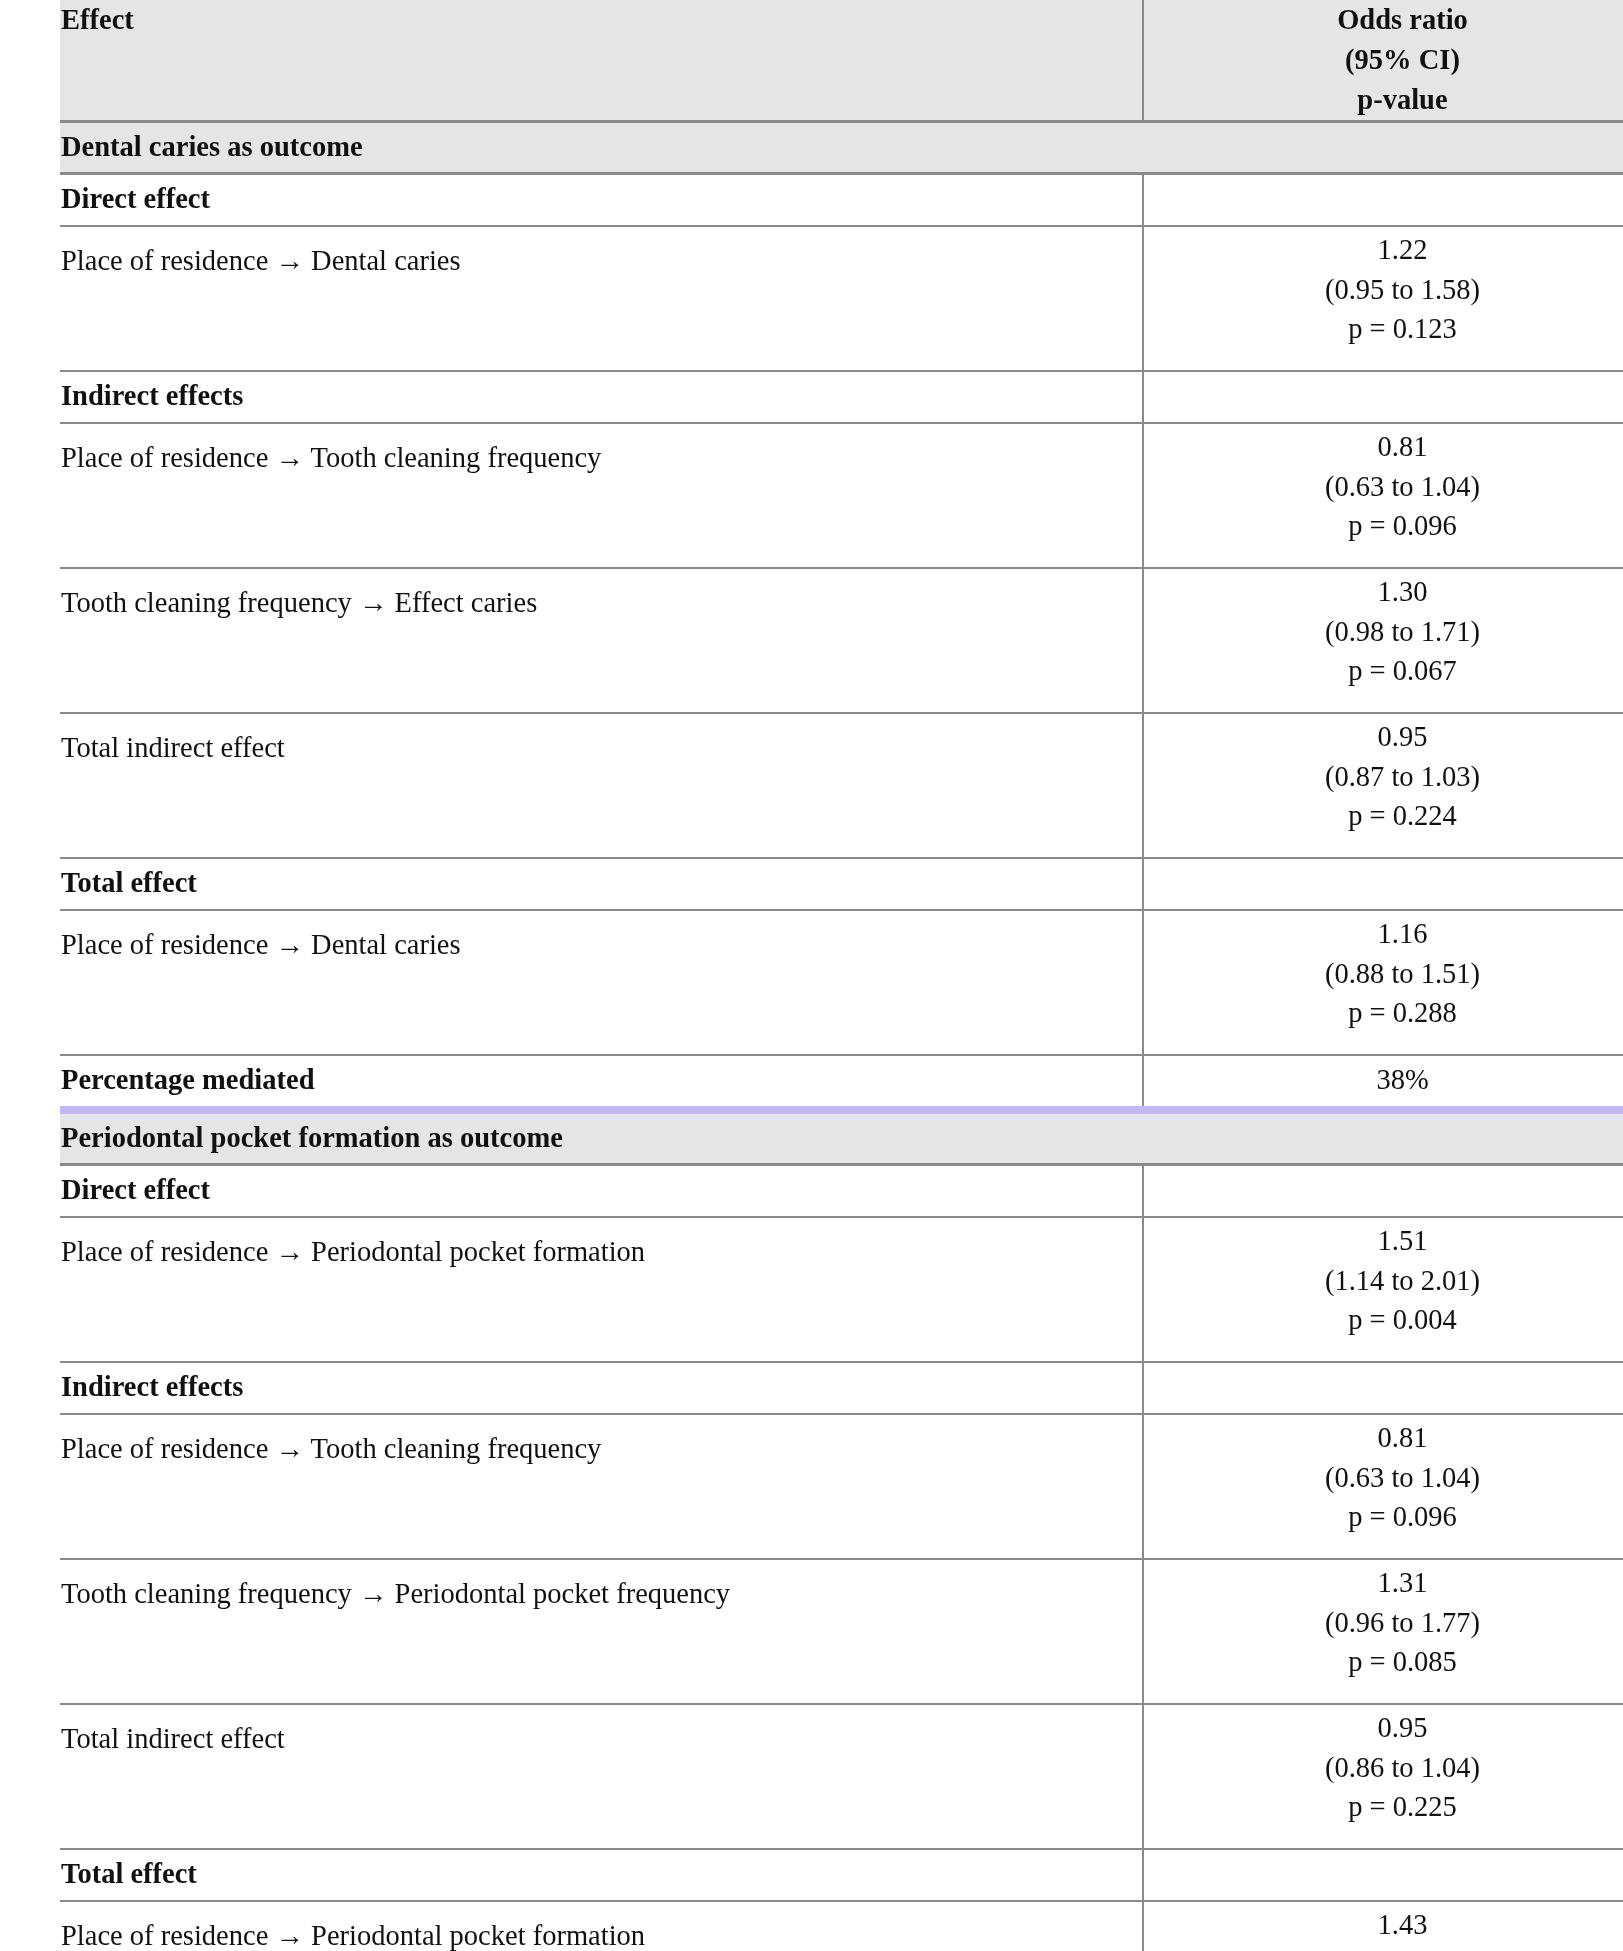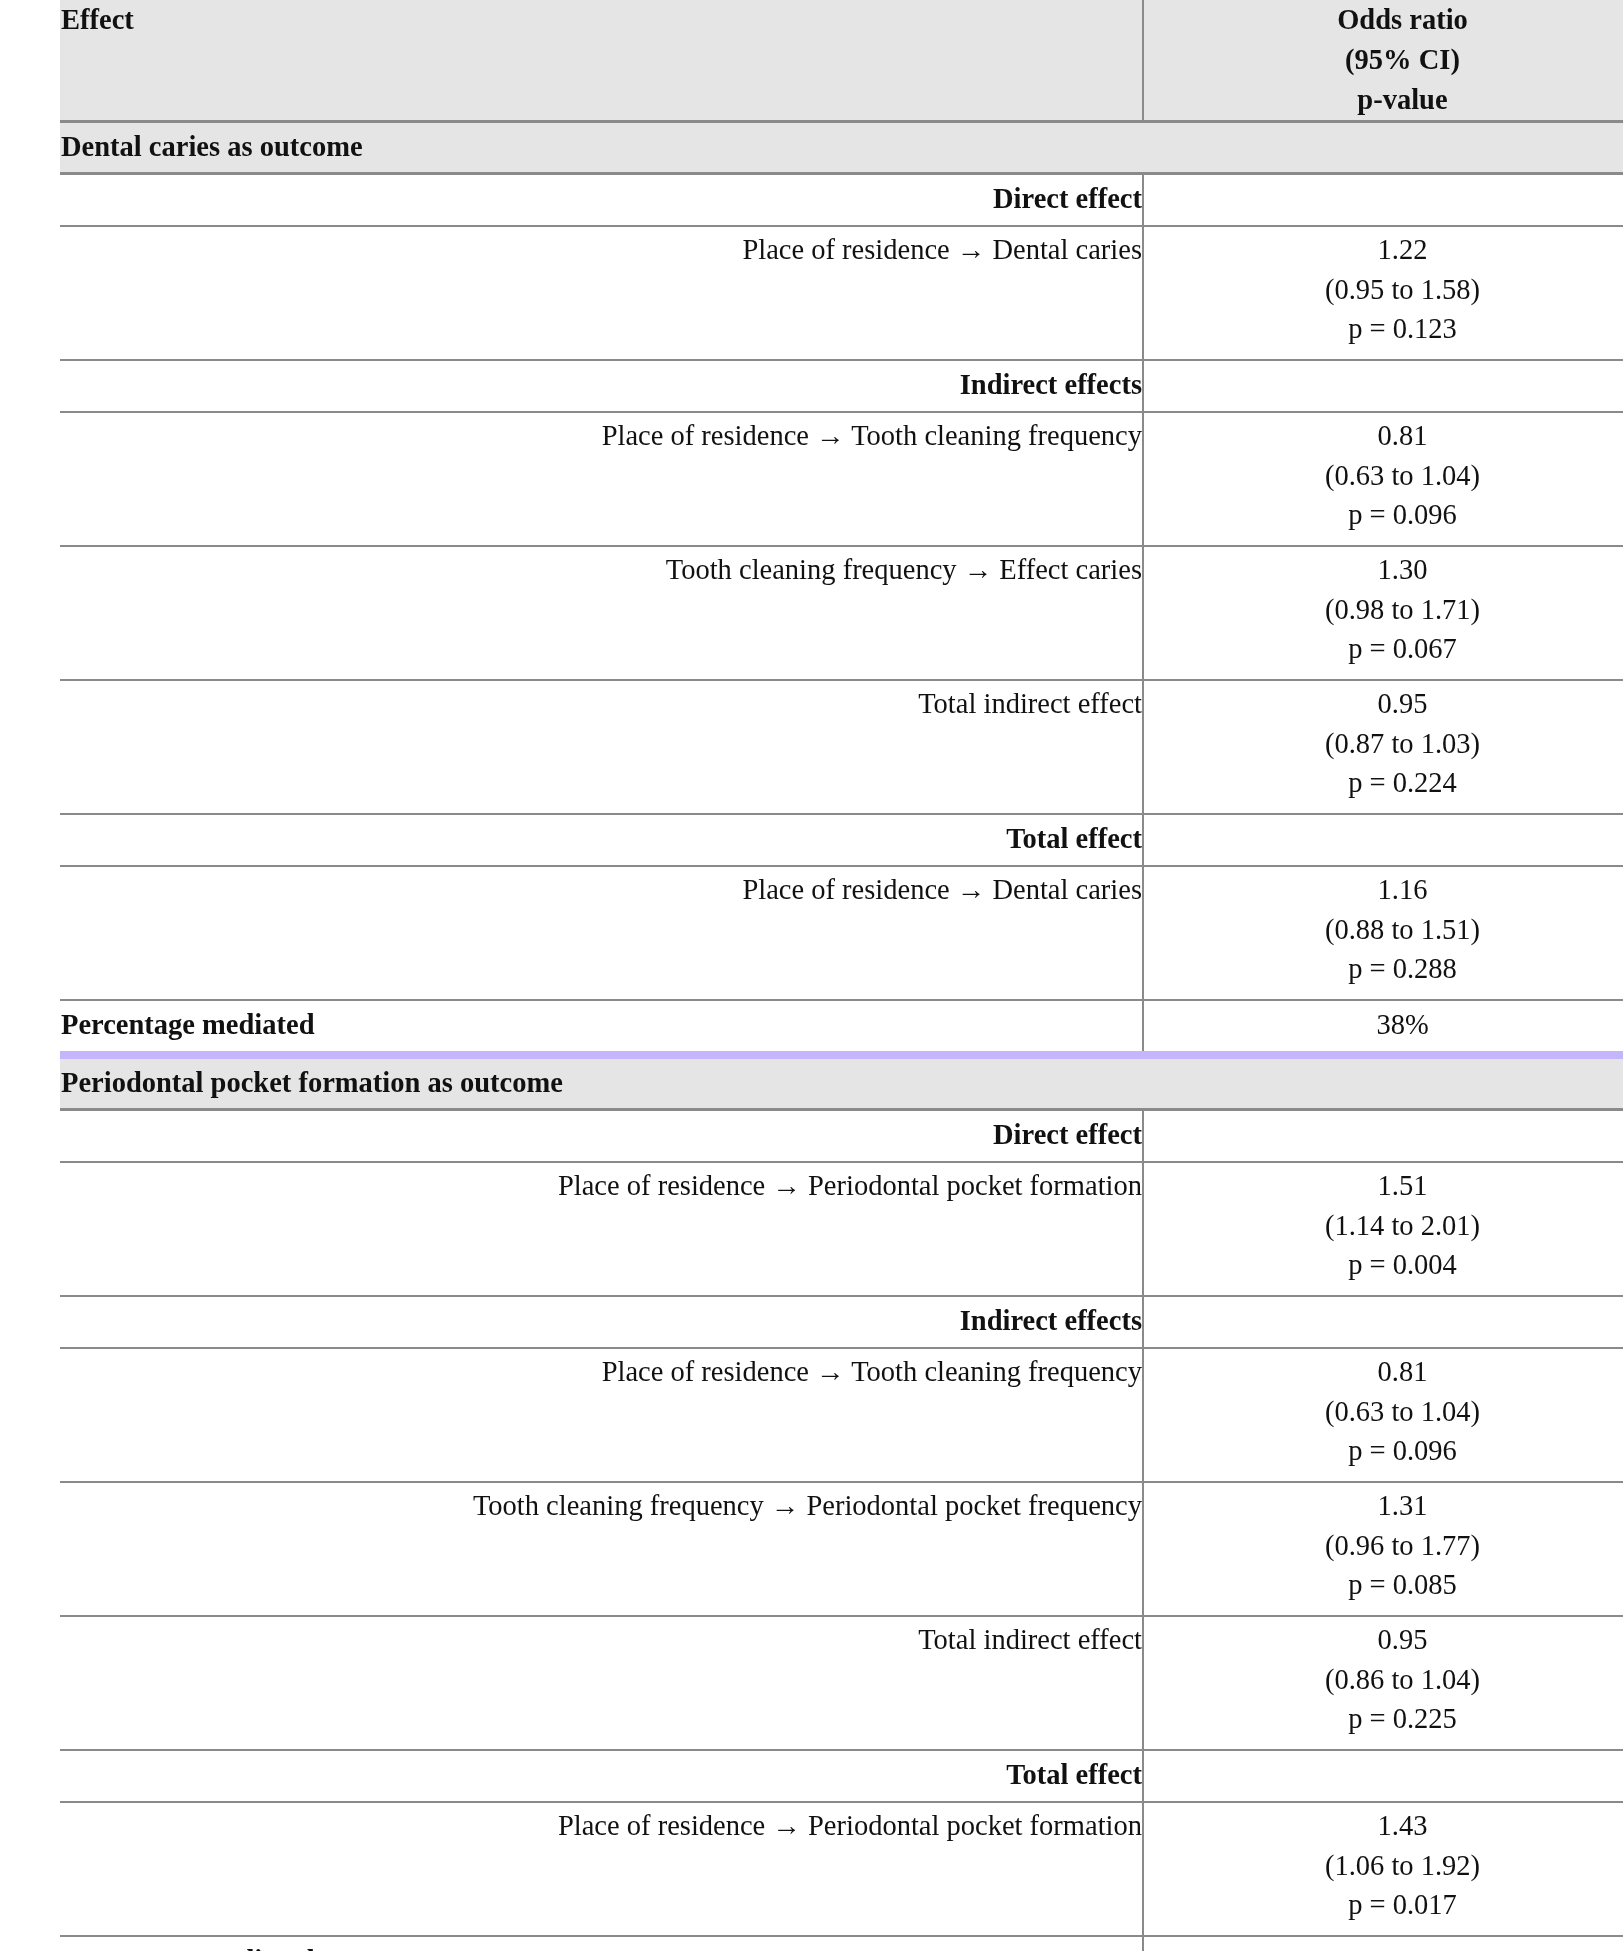--- a/index.html
+++ b/index.html
@@ -6,24 +6,24 @@
   body { width: 1623px; height: 1951px; overflow: hidden; position: relative;
          font-family: "Liberation Serif", "DejaVu Serif", serif; color: #111; }
   .tbl { position: absolute; left: 60px; top: 0; width: 1600px; border-collapse: collapse; table-layout: fixed; }
   .tbl col.c1 { width: 1083px; }
   .tbl col.c2 { width: 517px; }
   .tbl td, .tbl th { padding: 0 0 0 1px; vertical-align: top; font-size: 28.5px; line-height: 40px; }
   .tbl th { font-weight: bold; text-align: left; }
   .hdr th { background: #e5e5e5; height: 115px; border-bottom: 3px solid #8a8a8a; }
   .hdr th.val { text-align: center; border-left: 2px solid #8a8a8a; }
   .sec td { background: #e5e5e5; font-weight: bold; height: 49px; border-bottom: 3px solid #8a8a8a; line-height: 48px; }
-  .sub td { font-weight: bold; height: 50px; border-bottom: 2px solid #8a8a8a; line-height: 48px; text-align: right; }
+  .sub td { font-weight: bold; height: 50px; border-bottom: 2px solid #8a8a8a; line-height: 48px; }
   .sub td.val, .data td.val, .pct td.val { border-left: 2px solid #8a8a8a; text-align: center; }
   .data td { height: 129px; border-bottom: 2px solid #8a8a8a; line-height: 39.5px; padding-top: 3px; }
-  .data td.label { padding-top: 3px; text-align: right; }
+  .data td.label { padding-top: 14px; }
   .pct td { height: 50px; border-bottom: 8px solid #c4b5fd; line-height: 48px; }
   .pct td.label { font-weight: bold; }
   .line { display: block; }
 </style>
 </head>
 <body>
 
 <table class="tbl">
   <colgroup>
       <col class="c1">

